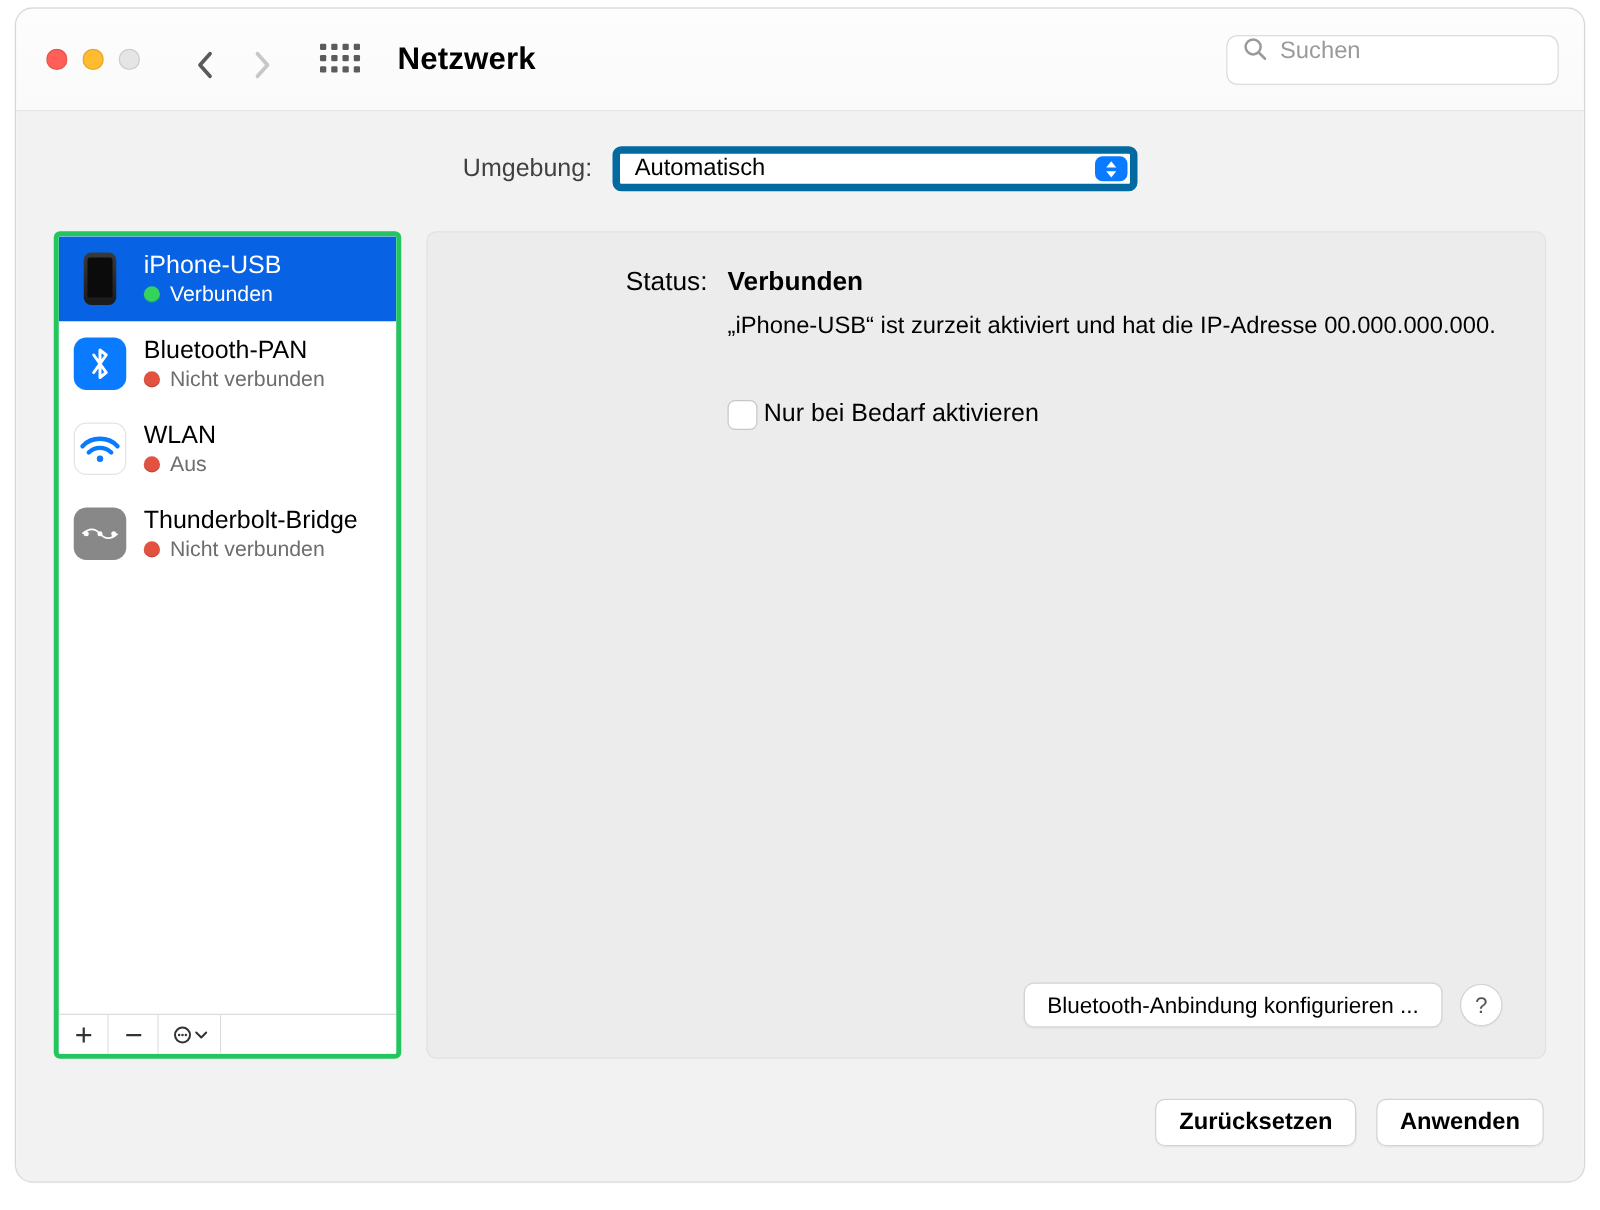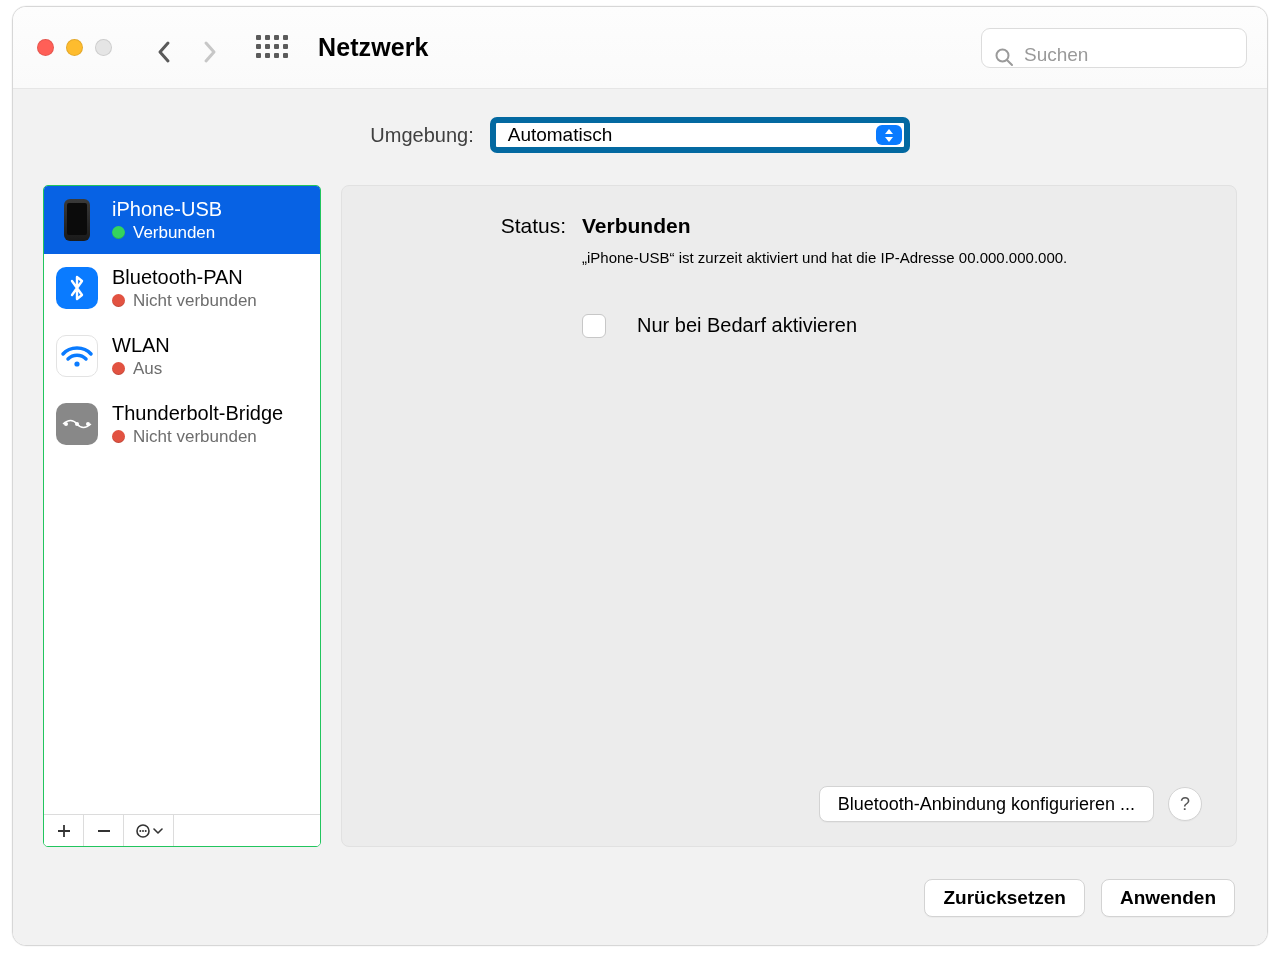--- a/index.html
+++ b/index.html
@@ -56,21 +56,21 @@
     margin-right: 22px;
   }
   .grid-icon span { background:#5b5b5b; border-radius:1px; }
   .window-title { font-size: 25px; font-weight: 700; letter-spacing: 0.1px; }
   .toolbar-spacer { flex: 1; }
   .search-box {
     width: 266px; height: 40px;
     border: 1px solid #dcdcdc;
     border-radius: 9px;
     background: #fff;
-    display: flex; align-items: flex-end;
+    display: flex; align-items: flex-start;
     padding: 0 12px; gap: 8px;
   }
   .search-box svg { flex-shrink: 0; }
   .search-box input {
     border: none; outline: none; flex:1;
     font-size: 19px; color:#444;
     background: transparent;
   }
   .search-box input::placeholder { color:#9a9a9a; }
 
@@ -127,21 +127,21 @@
     display:flex;
     gap: 20px;
     flex:1;
     min-height: 0;
   }
 
   
   .sidebar {
     width: 278px;
     background:#fff;
-    border:1px solid #22c55e;
+    border:4px solid #22c55e;
     border-radius: 5px;
     display:flex;
     flex-direction:column;
     overflow:hidden;
   }
   .iface-list { flex:1; overflow:auto; }
   .iface {
     display:flex;
     align-items:center;
     gap: 14px;
@@ -197,26 +197,26 @@
     column-gap: 16px;
     row-gap: 10px;
     align-items:start;
   }
   .status-block .label {
     text-align:right;
     font-size: 21px;
     padding-top: 0;
   }
   .status-block .value { font-size: 21px; font-weight:700; }
-  .status-block .desc  { font-size: 15px; color:#000; line-height:1.35; }
+  .status-block .desc  { font-size: 19px; color:#000; line-height:1.35; }
 
   .check-row {
     margin-top: 46px;
     display:flex;
-    gap: 31px;
+    gap: 5px;
     margin-left: 206px;
   }
   .checkbox {
     width: 24px; height:24px;
     border:1px solid #c7c7c7;
     border-radius:6px;
     background:#fff;
   }
   .check-row .clabel { font-size:20px; }
 

